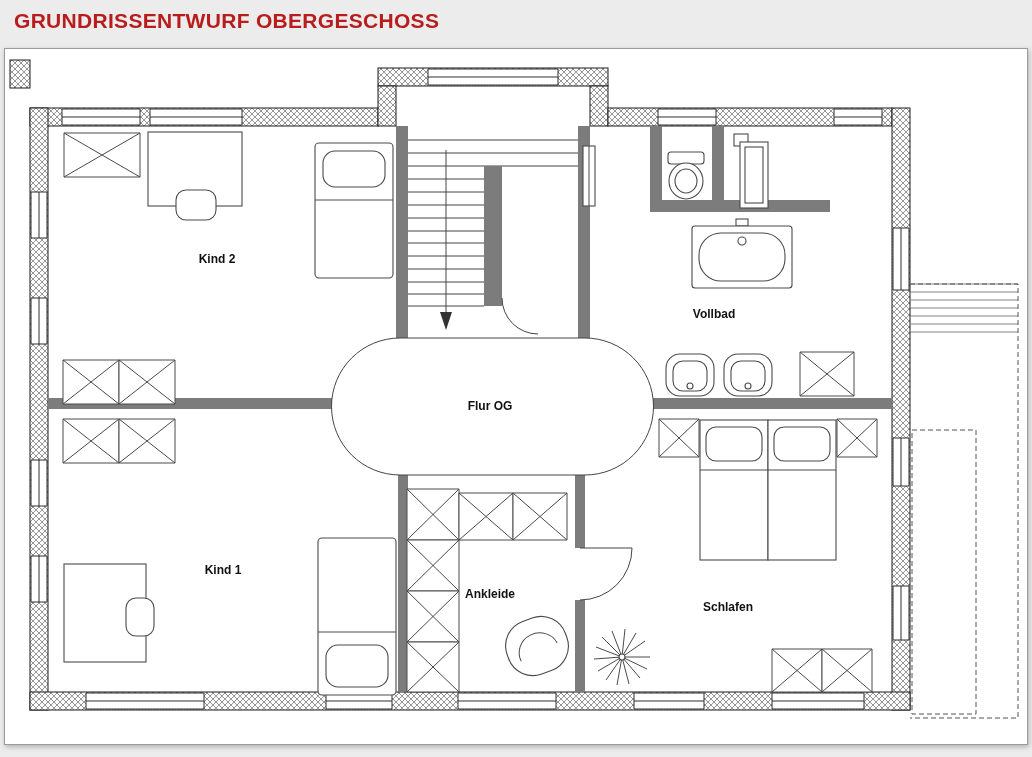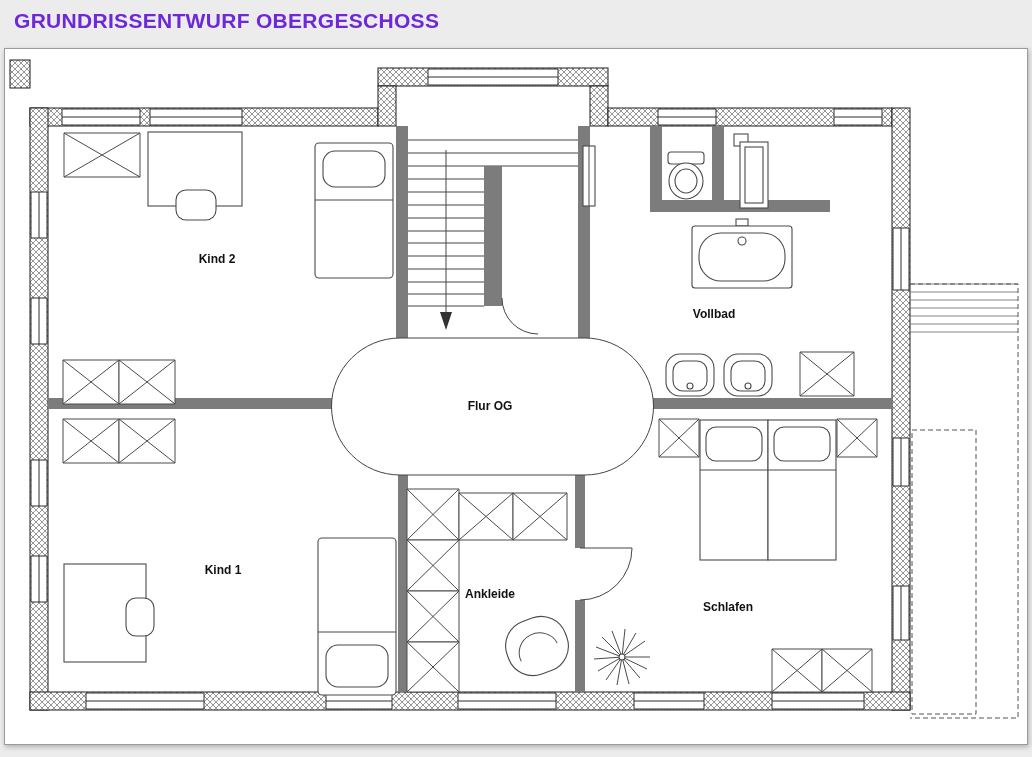--- a/index.html
+++ b/index.html
@@ -2,21 +2,21 @@
 <html><head>
 <meta charset="utf-8">
 <style>
   html,body{margin:0;padding:0}
   body{
     width:1032px;height:757px;position:relative;overflow:hidden;
     background:#ececec;font-family:"Liberation Sans",sans-serif;
   }
   .page-title{
     position:absolute;left:14px;top:9px;margin:0;
-    font-size:21px;font-weight:700;letter-spacing:.3px;color:#6d28d9;
+    font-size:21px;font-weight:700;letter-spacing:.3px;color:#b91c1c;
   }
   .sheet{
     position:absolute;left:4px;top:48px;width:1022px;height:695px;
     background:#fff;border:1px solid #9a9a9a;box-shadow:1px 2px 5px rgba(0,0,0,.25);
   }
   svg.plan{position:absolute;left:0;top:0}
   .wallx{fill:url(#hatch);stroke:#1c1c1c;stroke-width:1}
   .wi{fill:#7c7c7c}
   .spine{fill:#7c7c7c}
   .thin{stroke:#444;stroke-width:1;fill:none}

